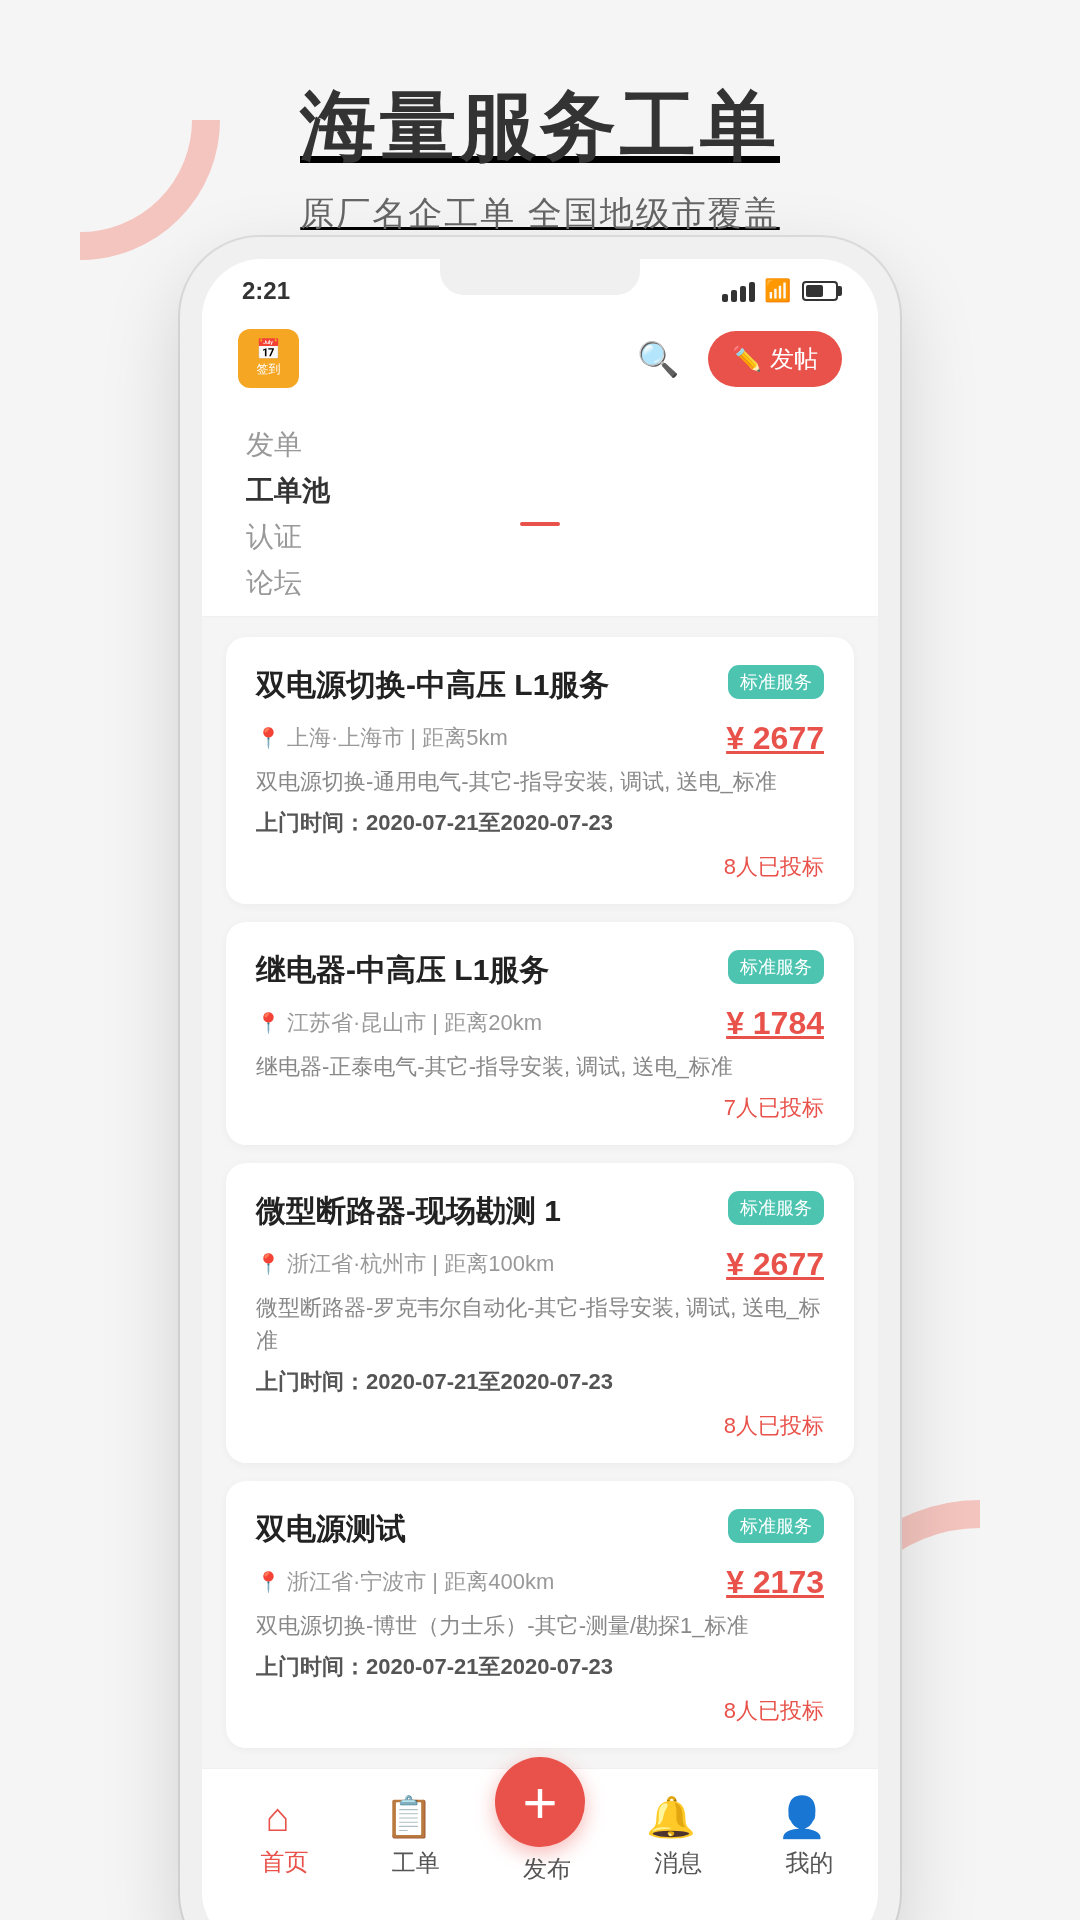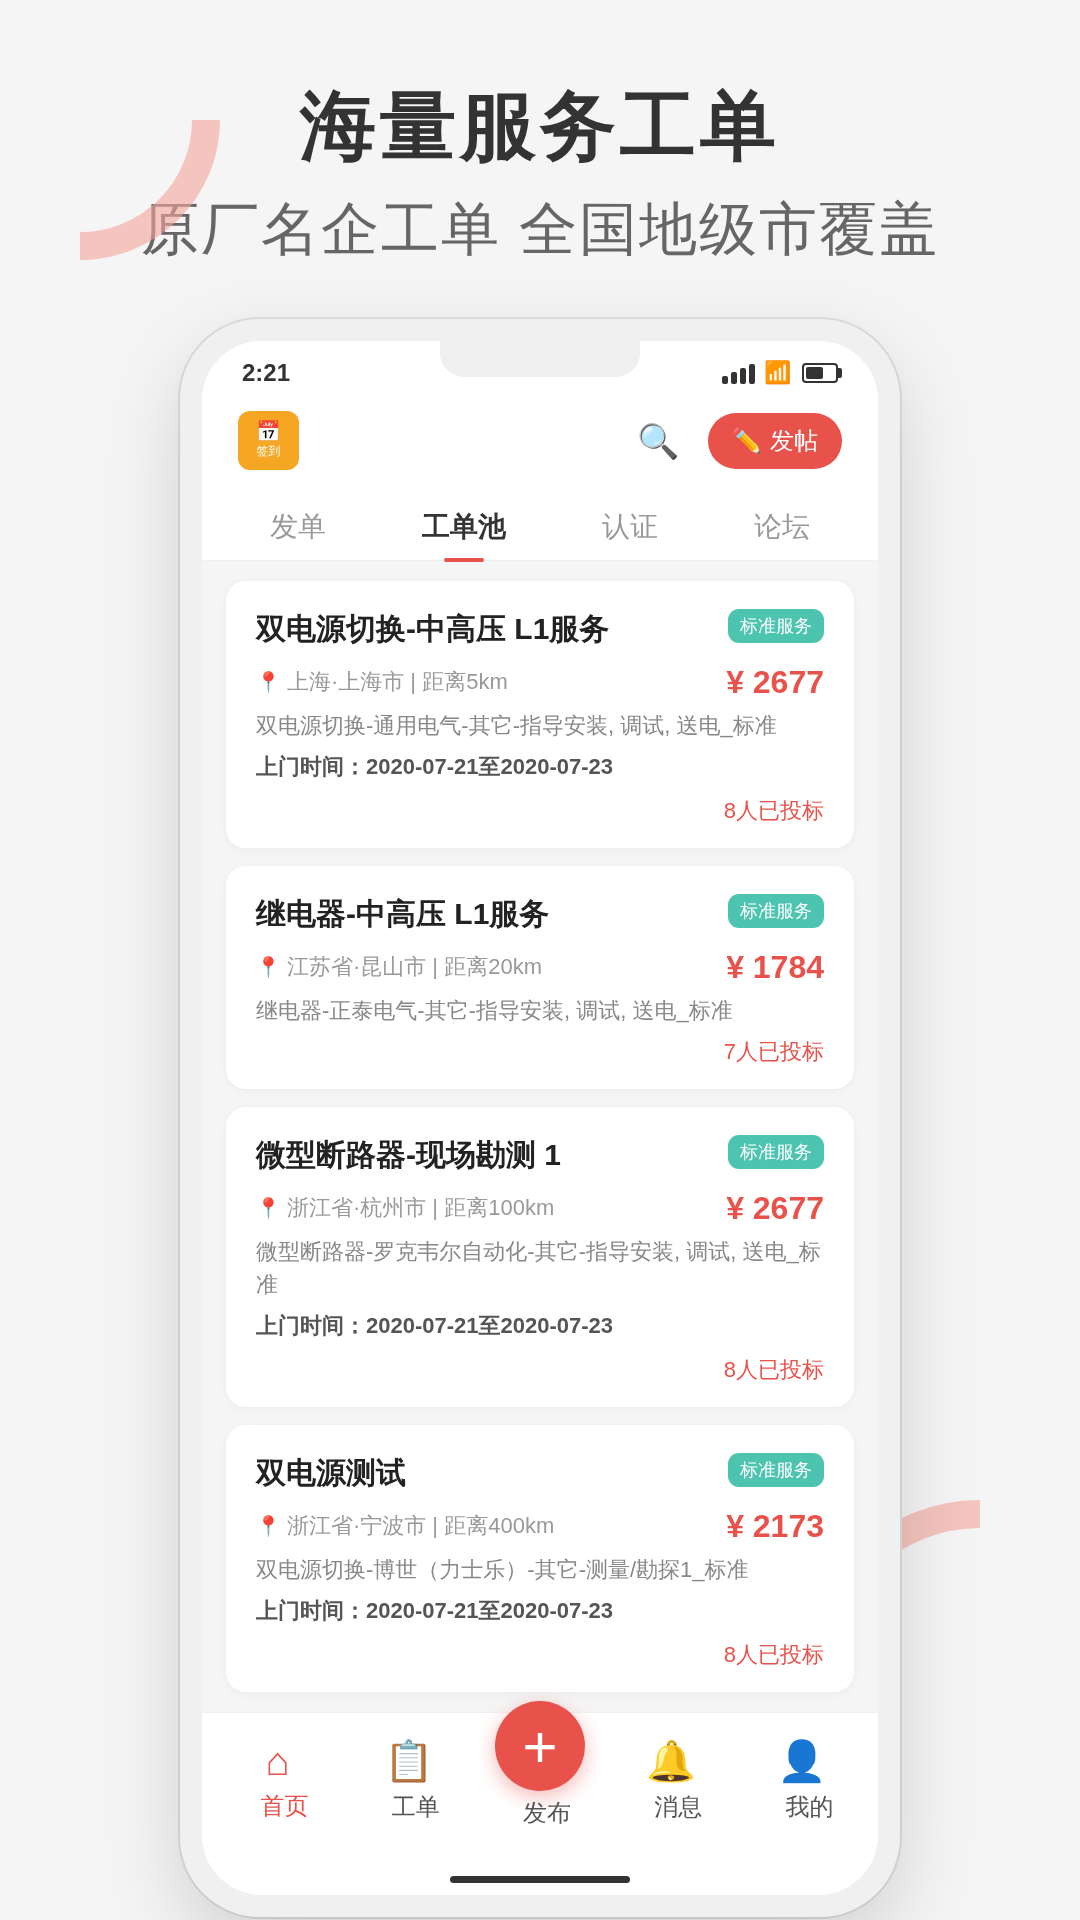--- a/index.html
+++ b/index.html
@@ -45,31 +45,31 @@
       border: 22px solid #f4a49a;
       border-radius: 50%;
       opacity: 0.4;
       clip-path: polygon(0 0, 100% 0, 100% 50%, 0 50%);
     }
 
     
     .header-section {
       text-align: center;
       padding-top: 80px;
-      padding-bottom: 50px;
+      text-decoration: underline;
     }
     .main-title {
       font-size: 76px;
       font-weight: 700;
       color: #333;
       letter-spacing: 4px;
       line-height: 1.2;
     }
     .sub-title {
-      font-size: 58px;
+      font-size: 34px;
       color: #666;
       margin-top: 20px;
       letter-spacing: 2px;
     }
 
     
     .phone-wrapper {
       display: flex;
       justify-content: center;
       align-items: flex-start;
@@ -194,20 +194,21 @@
       gap: 8px;
     }
 
     
     .tab-bar {
       display: flex;
       justify-content: space-around;
       padding: 20px 20px 10px;
       border-bottom: 1px solid #f0f0f0;
       background: #fff;
+      flex-direction: column;
     }
     .tab-item {
       font-size: 28px;
       color: #999;
       padding: 4px 24px;
       position: relative;
       cursor: pointer;
     }
     .tab-item.active {
       color: #333;
@@ -269,20 +270,21 @@
       display: flex;
       align-items: center;
       gap: 6px;
     }
     .card-price {
       font-size: 32px;
       font-weight: 700;
       color: #e8524a;
       text-align: right;
       margin-bottom: 8px;
+      text-decoration: underline;
     }
     .card-desc {
       font-size: 22px;
       color: #888;
       margin-bottom: 10px;
       line-height: 1.5;
     }
     .card-time {
       font-size: 22px;
       color: #555;

